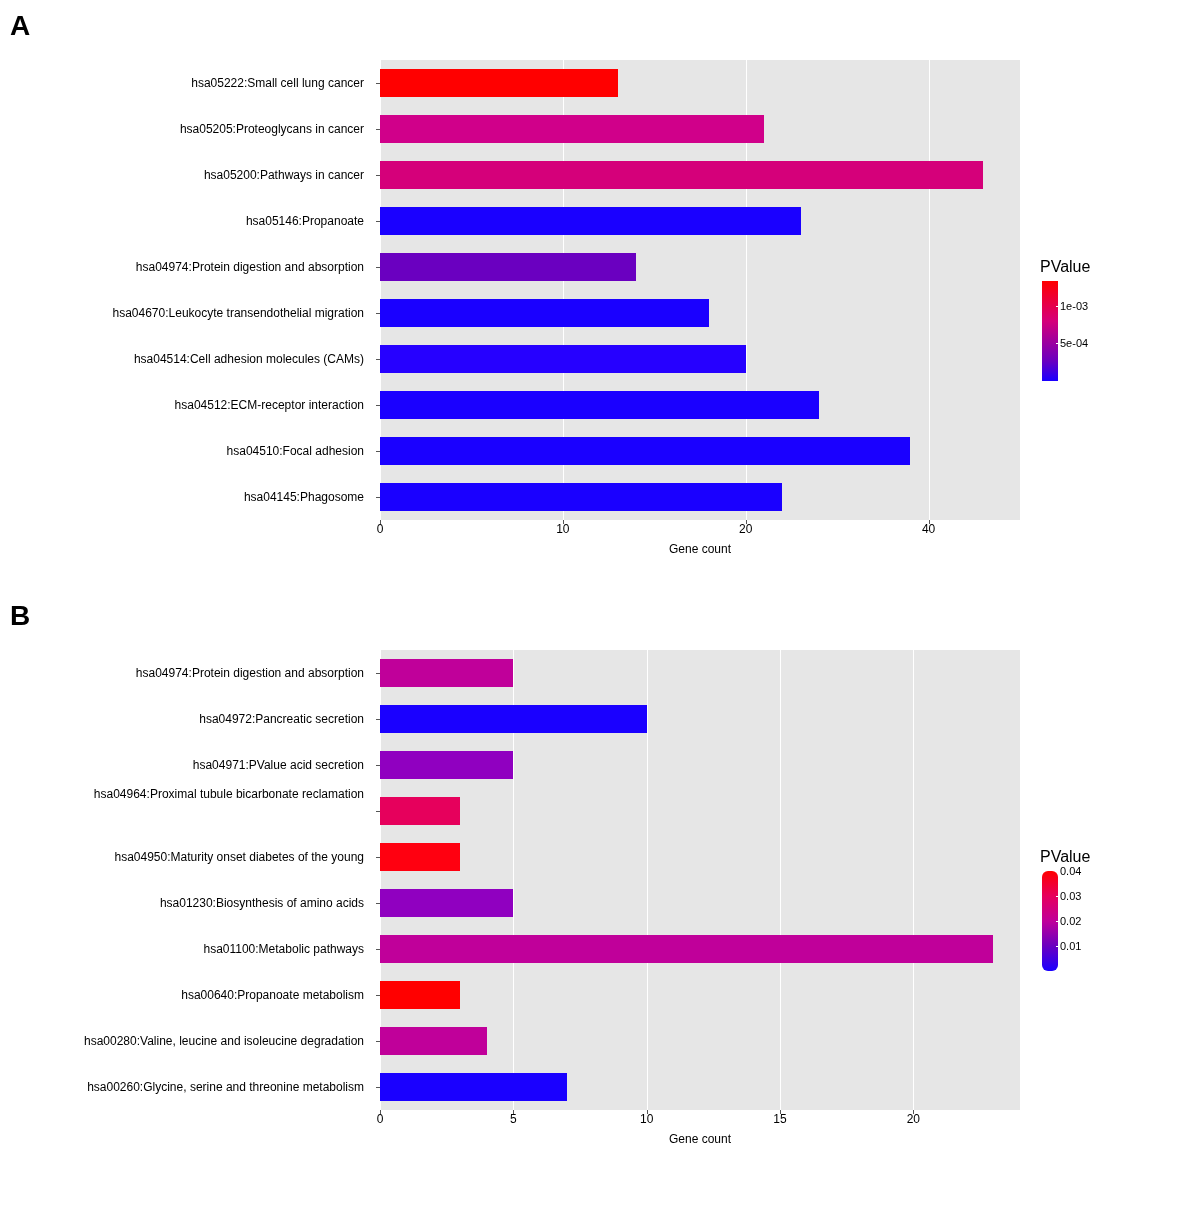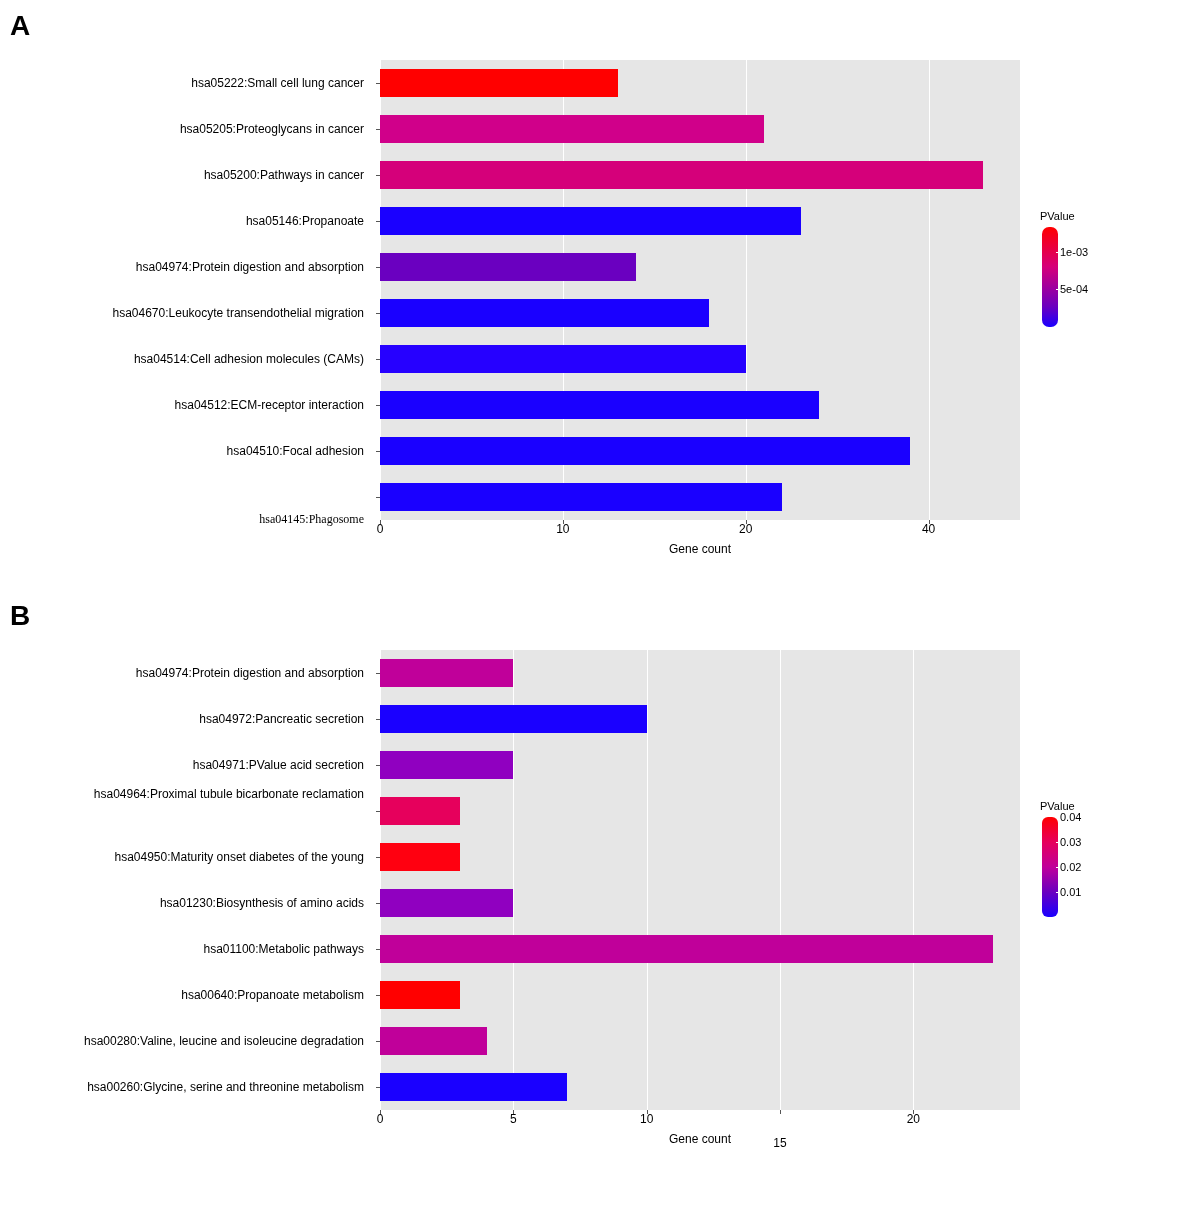--- a/index.html
+++ b/index.html
@@ -103,32 +103,32 @@
   }
 
   .legend {
     position: absolute;
     left: 1040px;
     top: 200px;
     width: 150px;
     font-size: 12px;
   }
   .legend-title {
-    font-size: 11px;
+    font-size: 16px;
     margin-bottom: 5px;
+    margin-top: 48px;
   }
   .legend-bar {
     position: relative;
     width: 16px;
     height: 100px;
     margin-left: 2px;
   }
   .legend-grad-a {
     background: linear-gradient(to bottom, #ff0000 0%, #d5007a 40%, #6a00c0 80%, #1a00ff 100%);
-    border-radius: 7px;
   }
   .legend-grad-b {
     background: linear-gradient(to bottom, #ff0000 0%, #e6005c 25%, #c0009a 50%, #6a00c0 75%, #1a00ff 100%);
     border-radius: 6px;
   }
   .legend-tick {
     position: absolute;
     left: 18px;
     transform: translateY(-50%);
     font-size: 11px;
@@ -153,21 +153,21 @@
     <div class="y-axis-labels" id="ylabelsA">
         <div class="y-tick-label" style="top: 23px;">hsa05222:Small cell lung cancer</div>
         <div class="y-tick-label" style="top: 69px;">hsa05205:Proteoglycans in cancer</div>
         <div class="y-tick-label" style="top: 115px;">hsa05200:Pathways in cancer</div>
         <div class="y-tick-label" style="top: 161px;">hsa05146:Propanoate</div>
         <div class="y-tick-label" style="top: 207px;">hsa04974:Protein digestion and absorption</div>
         <div class="y-tick-label" style="top: 253px;">hsa04670:Leukocyte transendothelial migration</div>
         <div class="y-tick-label" style="top: 299px;">hsa04514:Cell adhesion molecules (CAMs)</div>
         <div class="y-tick-label" style="top: 345px;">hsa04512:ECM-receptor interaction</div>
         <div class="y-tick-label" style="top: 391px;">hsa04510:Focal adhesion</div>
-        <div class="y-tick-label" style="top: 459px; font-family: Liberation Serif, serif;">hsa04145:Phagosome</div>
+        <div class="y-tick-label" style="top: 437px;">hsa04145:Phagosome</div>
       </div>
 
     <div class="plot-area" id="plotA">
       <div class="x-axis-title">Gene count</div>
     <div class="gridline" style="left: 0px;"></div>
         <div class="x-tick-mark" style="left: 0px; top: 460px;"></div>
         <div class="x-tick-label" style="left: 0px; top: 462px;">0</div>
         <div class="gridline" style="left: 182.857px;"></div>
         <div class="x-tick-mark" style="left: 182.857px; top: 460px;"></div>
         <div class="x-tick-label" style="left: 182.857px; top: 462px;">10</div>
@@ -252,21 +252,21 @@
         <div class="x-tick-mark" style="left: 0px; top: 460px;"></div>
         <div class="x-tick-label" style="left: 0px; top: 462px;">0</div>
         <div class="gridline" style="left: 133.333px;"></div>
         <div class="x-tick-mark" style="left: 133.333px; top: 460px;"></div>
         <div class="x-tick-label" style="left: 133.333px; top: 462px;">5</div>
         <div class="gridline" style="left: 266.667px;"></div>
         <div class="x-tick-mark" style="left: 266.667px; top: 460px;"></div>
         <div class="x-tick-label" style="left: 266.667px; top: 462px;">10</div>
         <div class="gridline" style="left: 400px;"></div>
         <div class="x-tick-mark" style="left: 400px; top: 460px;"></div>
-        <div class="x-tick-label" style="left: 400px; top: 486px;">15</div>
+        <div class="x-tick-label" style="left: 400px; top: 462px;">15</div>
         <div class="gridline" style="left: 533.333px;"></div>
         <div class="x-tick-mark" style="left: 533.333px; top: 460px;"></div>
         <div class="x-tick-label" style="left: 533.333px; top: 462px;">20</div>
         <div class="bar-row" style="top: 8.74px; height: 28.52px;">
           <div class="bar" style="width: 133.333px; background: rgb(192, 0, 154);"></div>
         </div>
         <div class="y-tick-mark" style="left: -4px; top: 23px;"></div>
         <div class="bar-row" style="top: 54.74px; height: 28.52px;">
           <div class="bar" style="width: 266.667px; background: rgb(26, 0, 255);"></div>
         </div>

